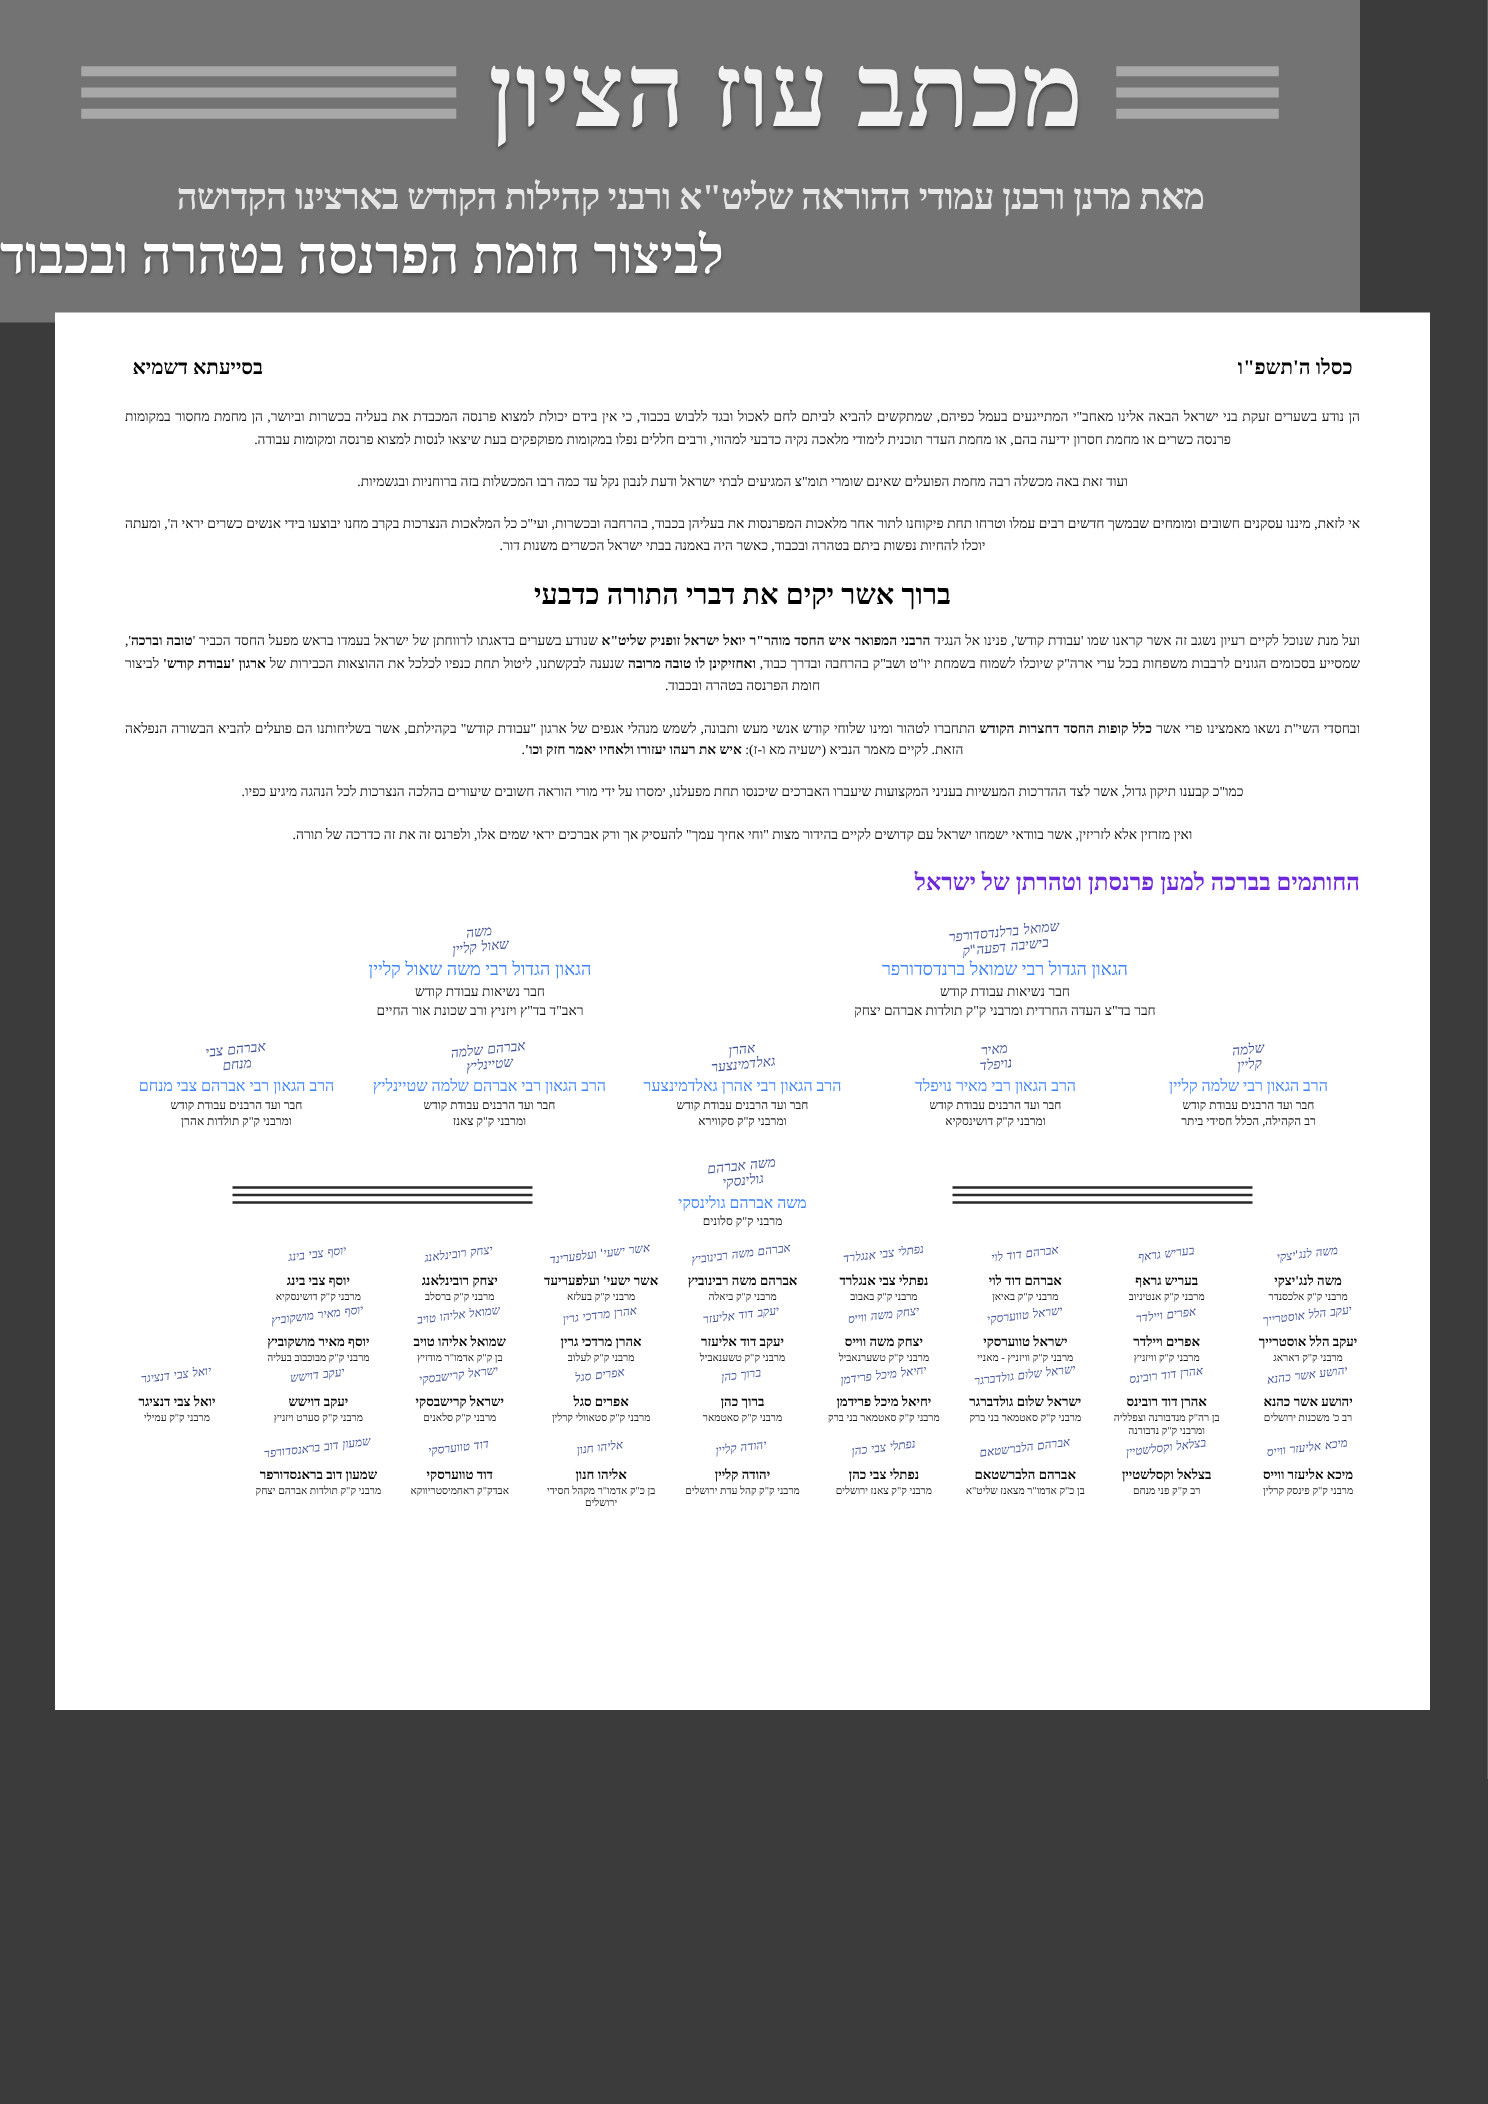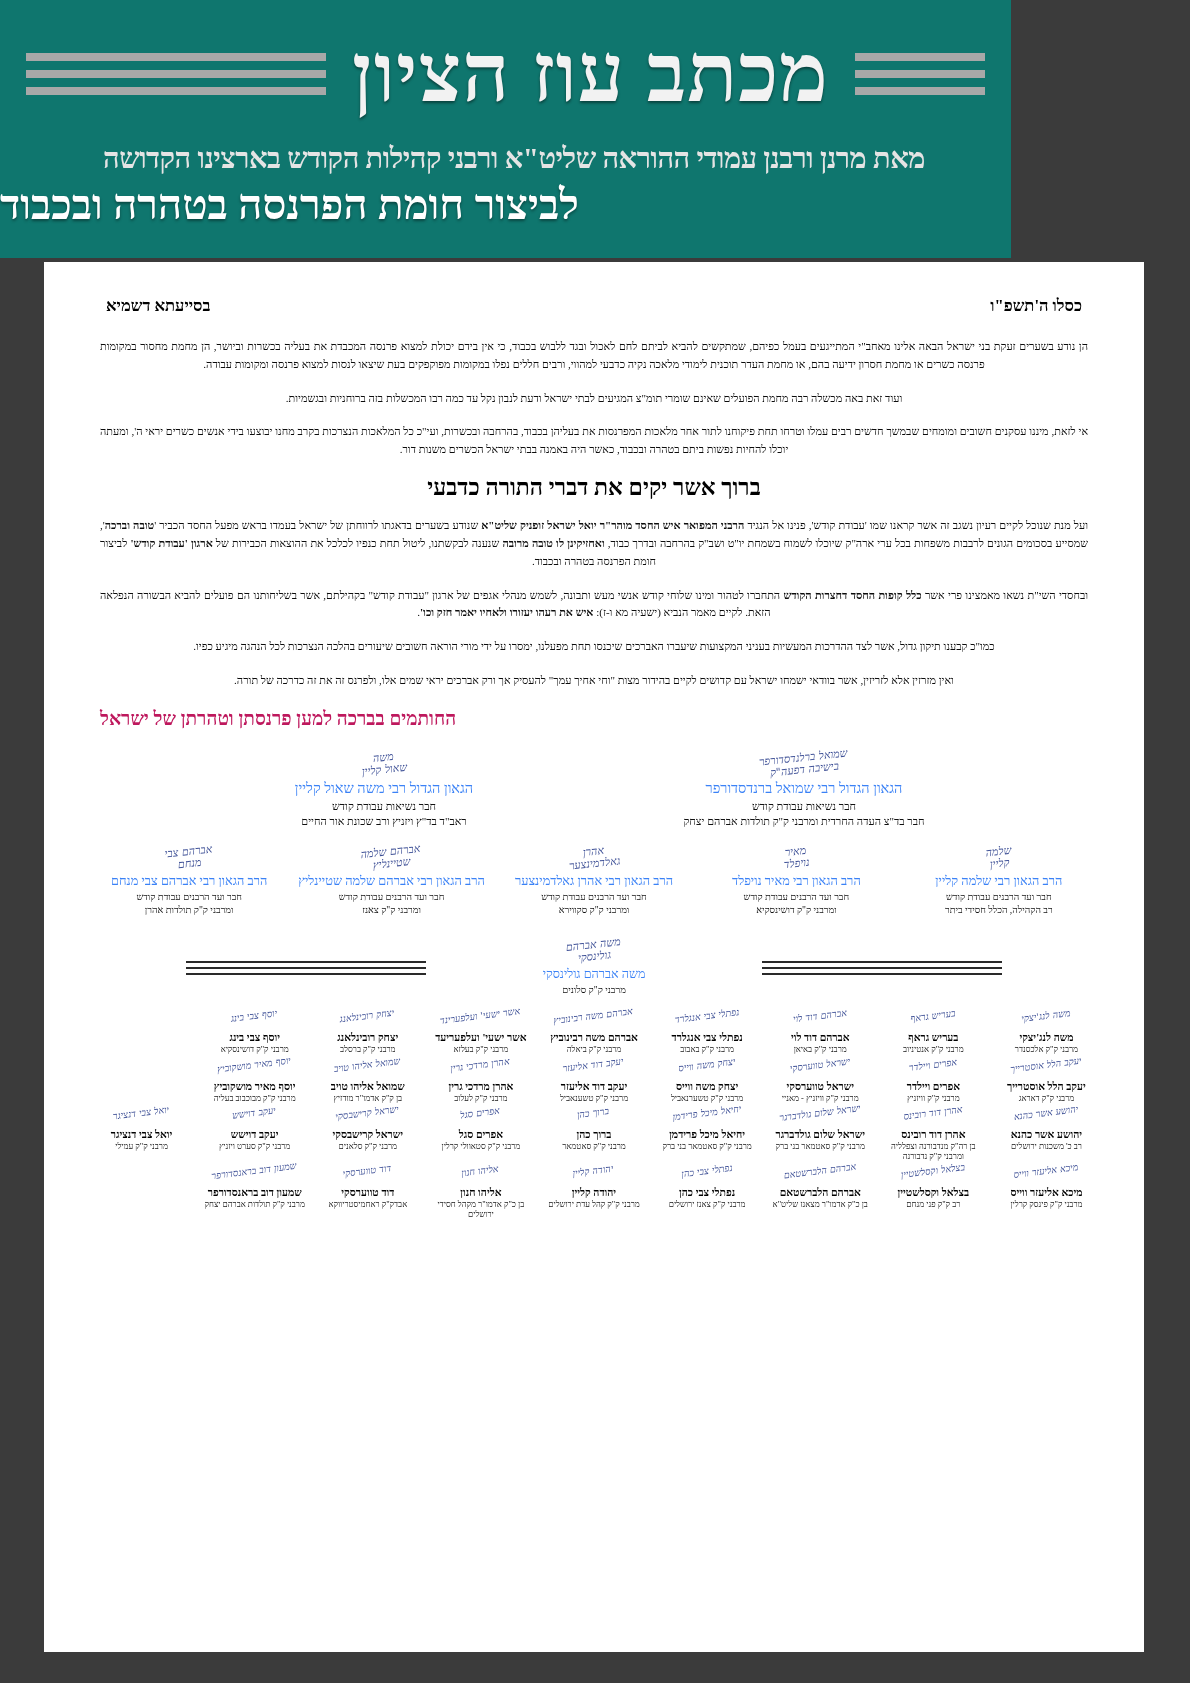--- a/index.html
+++ b/index.html
@@ -13,23 +13,23 @@
     position: relative;
     width: 1190px;
     height: 1683px;
     background: #3b3b3b;
     overflow: hidden;
   }
 
   
   .banner {
     position: relative;
-    width: 1011px;
+    width: 1088px;
     height: 258px;
-    background: #0f766e;
+    background: #737373;
     padding-top: 26px;
   }
   .title-row {
     position: relative;
     display: flex;
     align-items: center;
     justify-content: center;
     height: 96px;
   }
   .rules {
@@ -79,23 +79,23 @@
     margin-top: 6px;
     letter-spacing: 0px;
     white-space: nowrap;
     text-shadow: 0 2px 3px rgba(0,0,0,.4);
   }
 
   
   .sheet {
     position: absolute;
     left: 44px;
-    top: 262px;
+    top: 250px;
     width: 1100px;
-    height: 1390px;
+    height: 1118px;
     background: #ffffff;
     direction: rtl;
     padding: 26px 40px 14px 40px;
   }
 
   .dateline {
     display: flex;
     flex-direction: row-reverse;
     justify-content: space-between;
     font-size: 16.5px;
@@ -120,23 +120,23 @@
   h2.section-head {
     font-size: 23px;
     font-weight: 700;
     text-align: center;
     margin: 14px 0 16px 0;
     color: #000;
   }
   h3.signers-head {
     font-size: 19px;
     font-weight: 700;
-    text-align: left;
+    text-align: right;
     margin: 18px 0 22px 0;
-    color: #be185d;
+    color: #6d28d9;
   }
 
   
   .sig-scribble {
     font-family: "DejaVu Serif", serif;
     color: #2b3f8c;
     font-style: italic;
     font-size: 11px;
     line-height: 1.05;
     white-space: pre-line;

